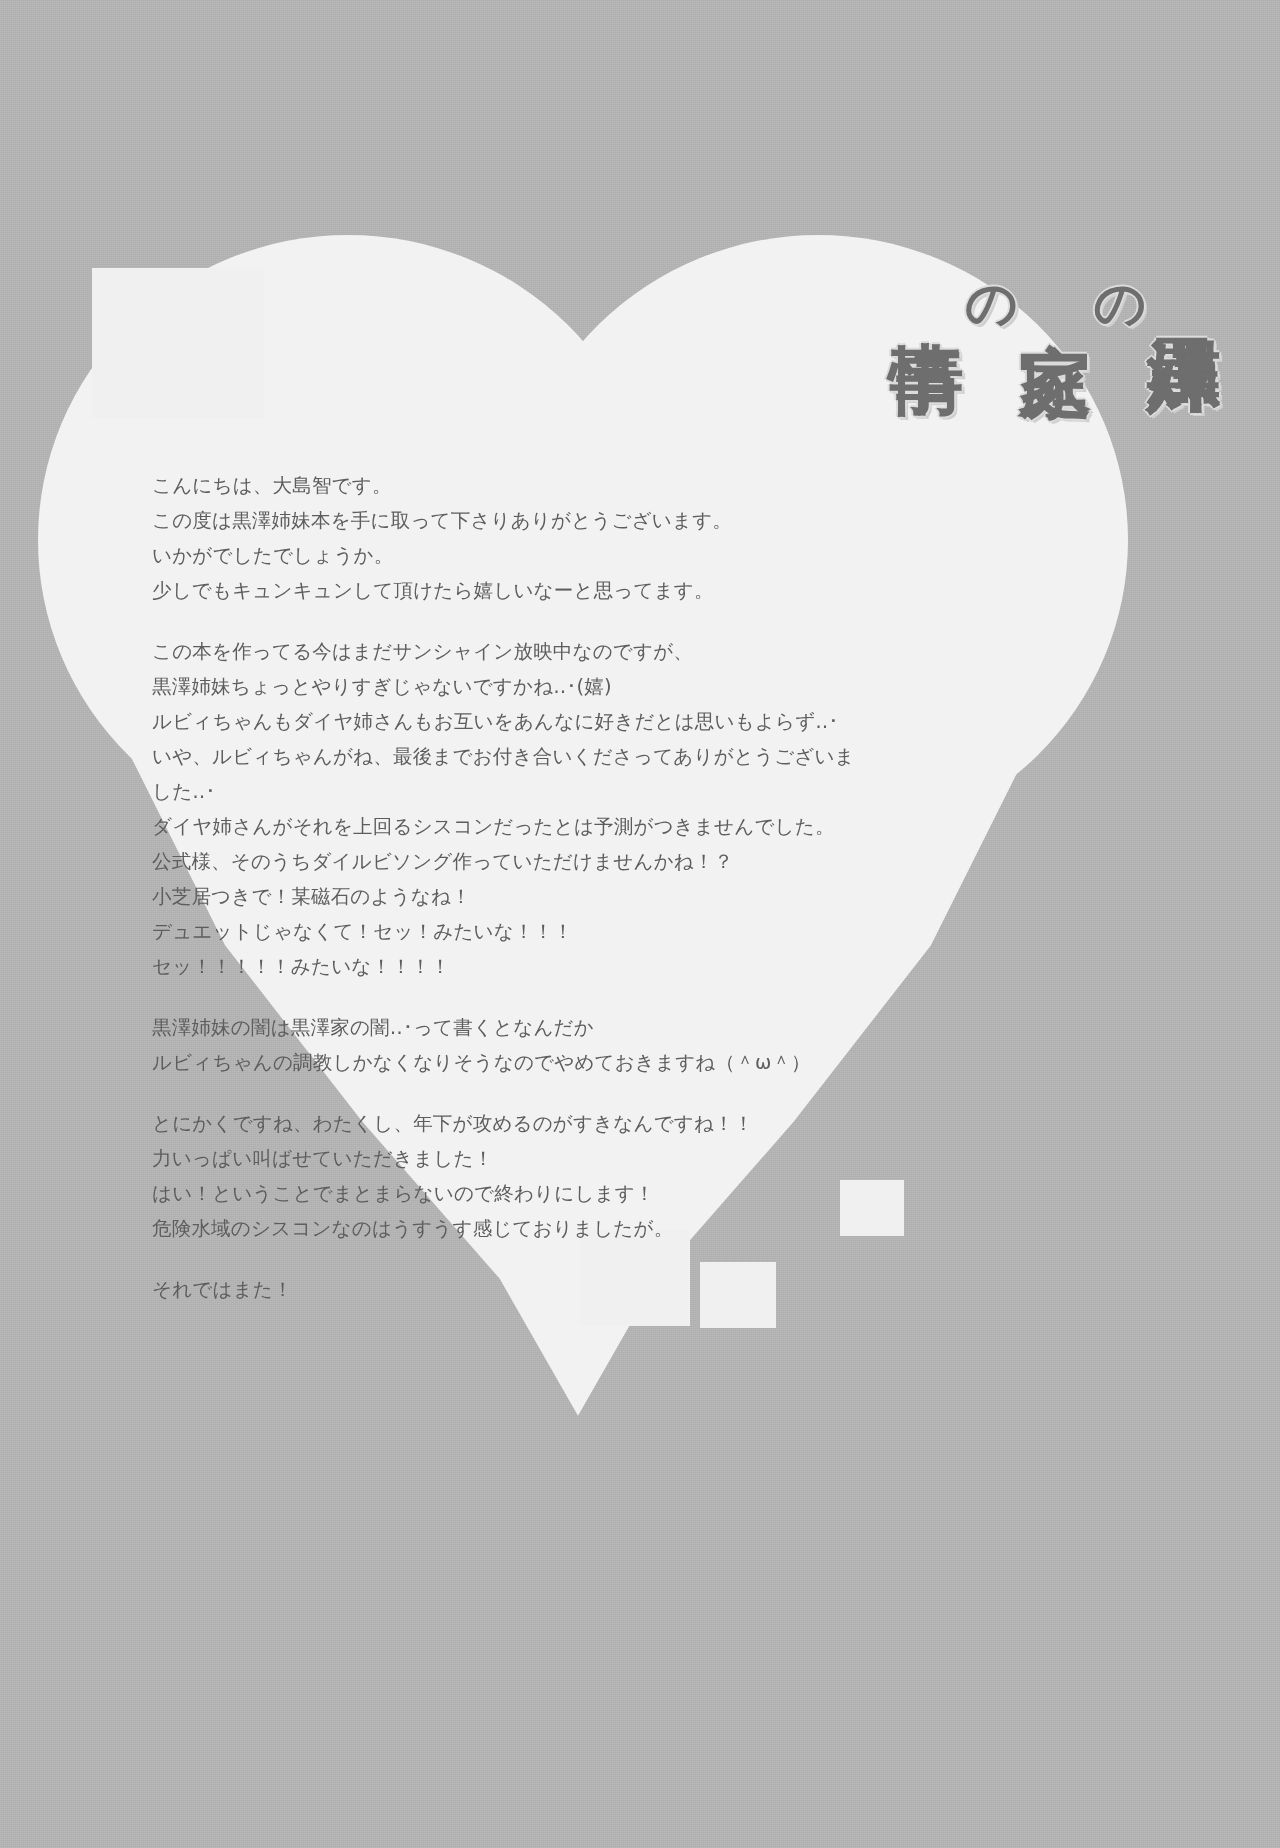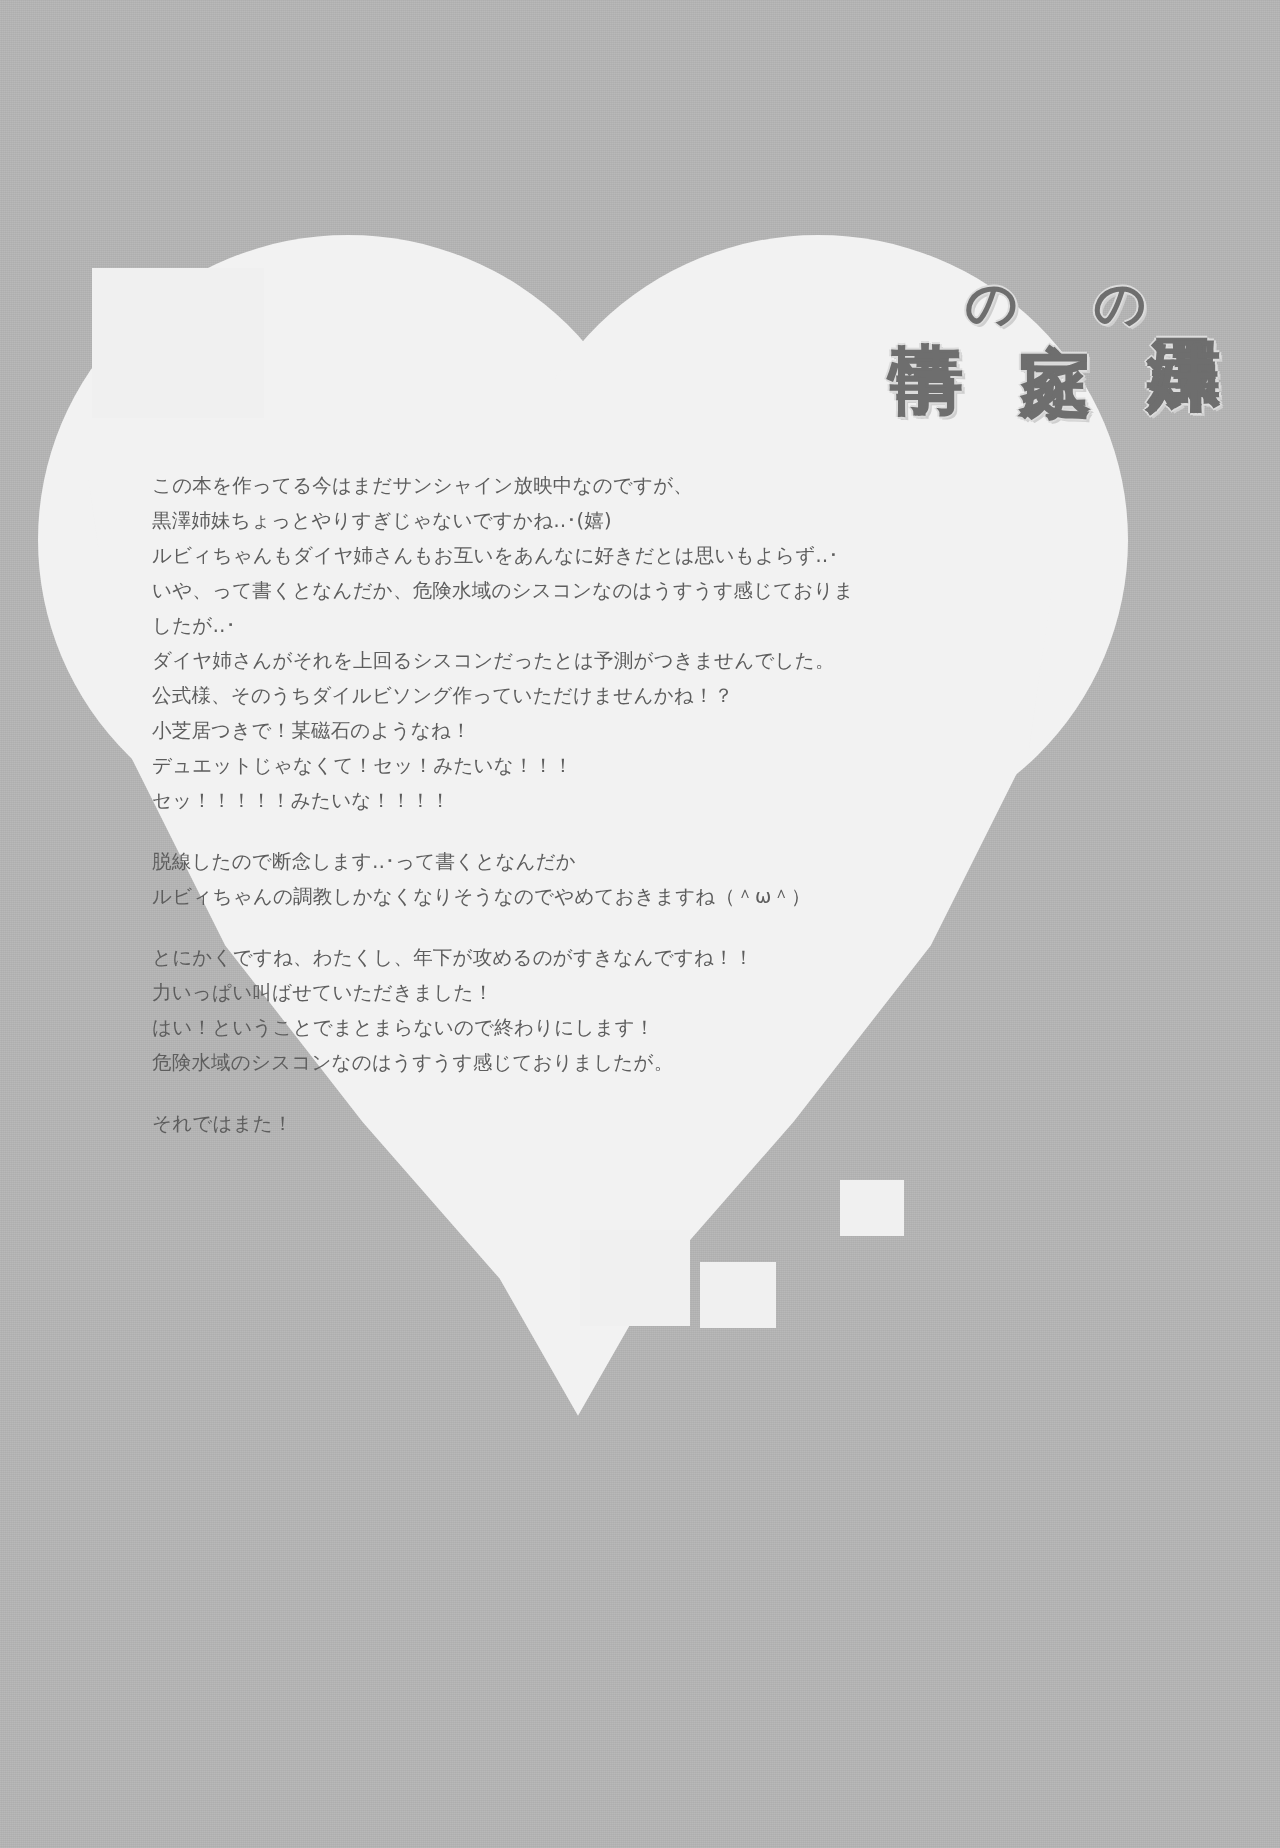--- a/index.html
+++ b/index.html
@@ -147,30 +147,34 @@
 
   <div class="title">
     <div class="big">黒澤姉妹</div>
     <div class="small">の</div>
     <div class="big">家庭</div>
     <div class="small">の</div>
     <div class="big">事情</div>
   </div>
 
   <div class="copy">
+    <p>こんにちは、大島智です。
+この度は黒澤姉妹本を手に取って下さりありがとうございます。
+いかがでしたでしょうか。
+少しでもキュンキュンして頂けたら嬉しいなーと思ってます。</p>
     <p>この本を作ってる今はまだサンシャイン放映中なのですが、
 黒澤姉妹ちょっとやりすぎじゃないですかね‥･(嬉)
 ルビィちゃんもダイヤ姉さんもお互いをあんなに好きだとは思いもよらず‥･
-いや、って書くとなんだか、危険水域のシスコンなのはうすうす感じておりましたが‥･
+いや、ルビィちゃんがね、最後までお付き合いくださってありがとうございました‥･
 ダイヤ姉さんがそれを上回るシスコンだったとは予測がつきませんでした。
 公式様、そのうちダイルビソング作っていただけませんかね！？
 小芝居つきで！某磁石のようなね！
 デュエットじゃなくて！セッ！みたいな！！！
 セッ！！！！！みたいな！！！！</p>
-    <p>脱線したので断念します‥･って書くとなんだか
+    <p>黒澤姉妹の闇は黒澤家の闇‥･って書くとなんだか
 ルビィちゃんの調教しかなくなりそうなのでやめておきますね（＾ω＾）</p>
     <p>とにかくですね、わたくし、年下が攻めるのがすきなんですね！！
 力いっぱい叫ばせていただきました！
 はい！ということでまとまらないので終わりにします！
 危険水域のシスコンなのはうすうす感じておりましたが。</p>
     <p>それではまた！</p>
   </div>
 
 </div>
 

